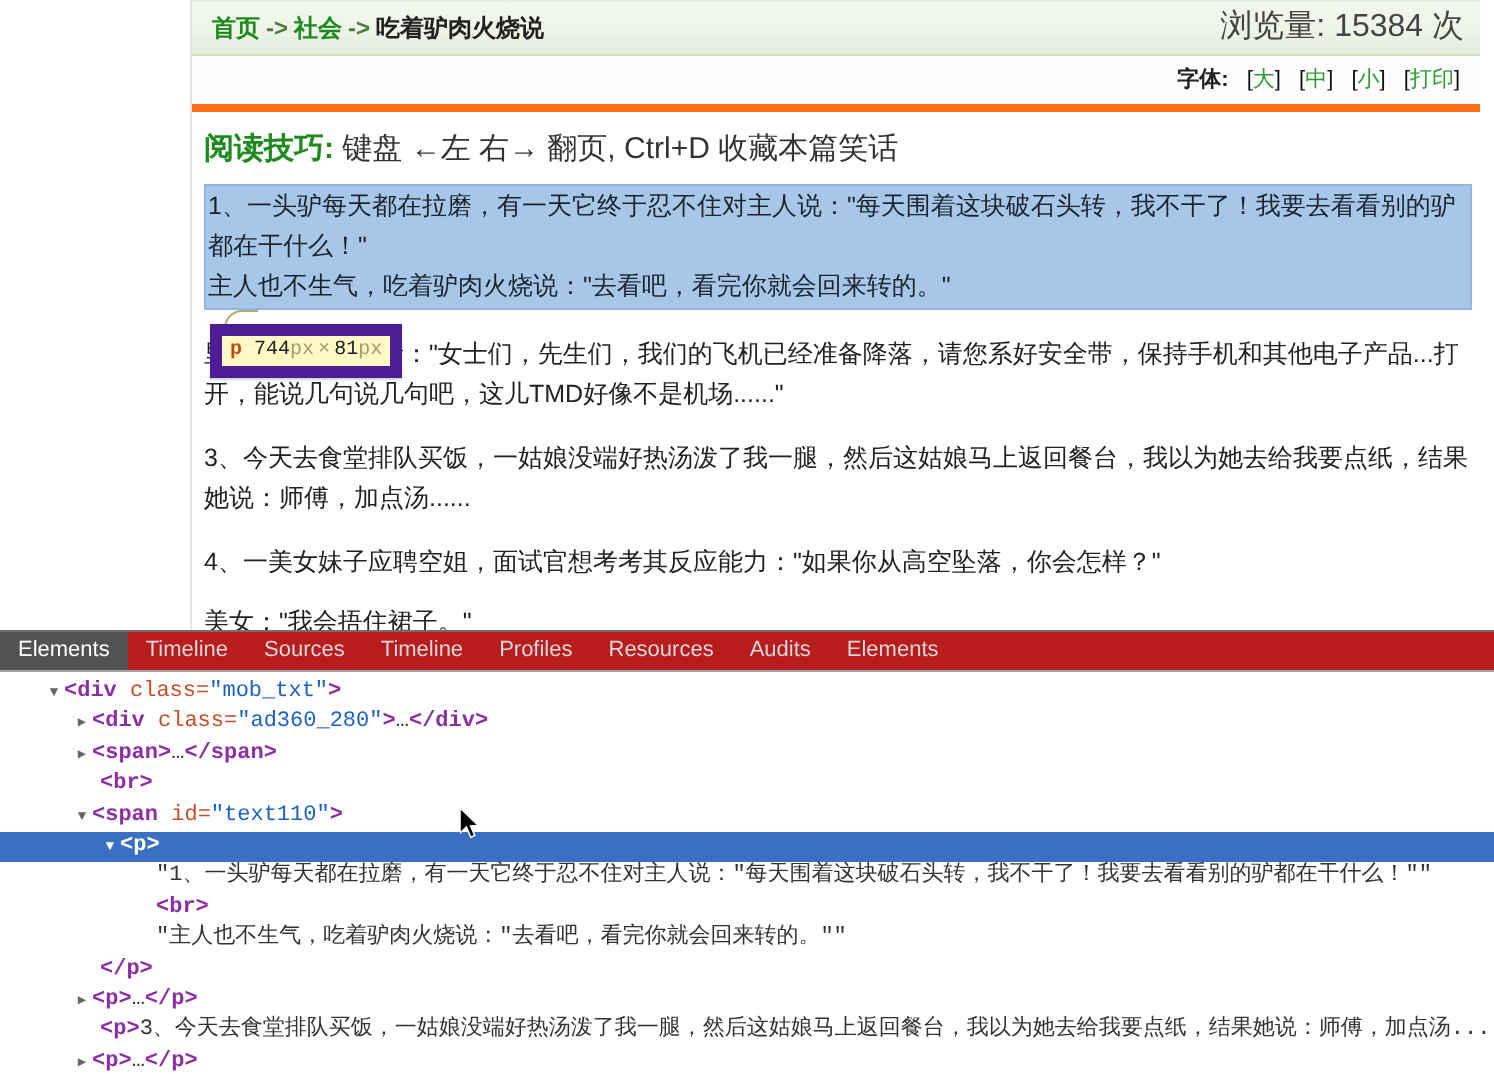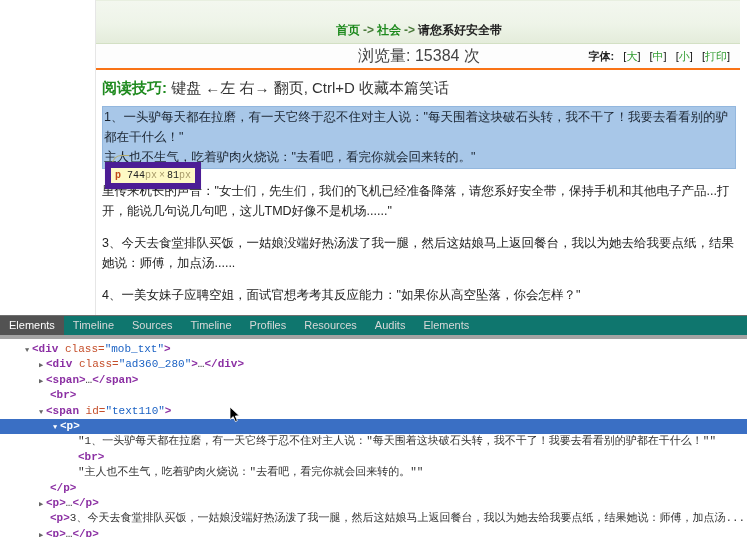--- a/index.html
+++ b/index.html
@@ -25,36 +25,35 @@
   #content{
     position:absolute;left:96px;top:0;width:644px;height:315px;
     background:#ffffff;
   }
   
   .crumb-bar{
     height:26px;line-height:26px;
     background:linear-gradient(to bottom,#f3f7ef 0%,#eef4e8 55%,#e4ecdb 100%);
     border-bottom:1px solid #d3e0c4;
     border-top:1px solid #e8efe0;
-    padding:16px 8px 0 10px;
+    padding:0 8px 0 10px;
     display:flex;align-items:center;justify-content:space-between;
     font-size:12px;
-    flex-direction:column;
   }
   .crumb-left{display:flex;align-items:center;gap:3px;white-space:nowrap;}
   .crumb-link{color:#1f8a1f;font-weight:bold;text-decoration:none;}
   .crumb-sep{color:#4a7a3a;font-weight:bold;}
   .crumb-title{color:#222;font-weight:bold;}
   .crumb-right{color:#444;font-size:16px;white-space:nowrap;}
 
   
   .fontbar{
     height:24px;line-height:24px;
     background:#fdfdfd;
-    border-bottom:2px solid #f97316;
+    border-bottom:4px solid #f97316;
     text-align:right;padding-right:10px;font-size:11px;color:#333;
   }
   .fontbar .lbl{font-weight:bold;color:#222;}
   .fontbar .opt{color:#111;margin-left:6px;}
   .fontbar .opt i{font-style:normal;color:#2f9b2f;}
 
   
   .tips{
     padding:9px 0 8px 6px;font-size:15px;color:#333;white-space:nowrap;
   }
@@ -93,23 +92,23 @@
     border-top-left-radius:9px;background:transparent;
   }
 
   
   #devtools{
     position:absolute;left:0;top:315px;width:747px;height:222px;
     background:#ffffff;border-top:1px solid #6f6f6f;
     overflow:hidden;
   }
   .dt-toolbar{
-    height:19px;background:#0f766e;
+    height:19px;background:#b91c1c;
     display:flex;align-items:stretch;
-    border-bottom:4px solid #a3a3a3;
+    border-bottom:1px solid #a3a3a3;
     text-align:center;
   }
   .dt-tab{
     padding:0 9px;line-height:19px;font-size:11px;color:#d8d8d8;
     cursor:default;white-space:nowrap;
   }
   .dt-tab.active{background:#525252;color:#ffffff;}
   .dt-tree{
     position:relative;
     padding:3px 0 0 0;
@@ -145,21 +144,21 @@
   <div class="right-gutter"></div>
 
   <div id="content">
 
     <div class="crumb-bar">
       <div class="crumb-left">
         <a class="crumb-link" href="#">首页</a>
         <span class="crumb-sep">-&gt;</span>
         <a class="crumb-link" href="#">社会</a>
         <span class="crumb-sep">-&gt;</span>
-        <span class="crumb-title">请您系好安全带</span>
+        <span class="crumb-title">吃着驴肉火烧说</span>
       </div>
       <div class="crumb-right">浏览量: 15384 次</div>
     </div>
 
     <div class="fontbar">
       <span class="lbl">字体:</span>
       <span class="opt"><span>[</span><i>大</i><span>]</span></span>
       <span class="opt"><span>[</span><i>中</i><span>]</span></span>
       <span class="opt"><span>[</span><i>小</i><span>]</span></span>
       <span class="opt"><span>[</span><i>打印</i><span>]</span></span>

